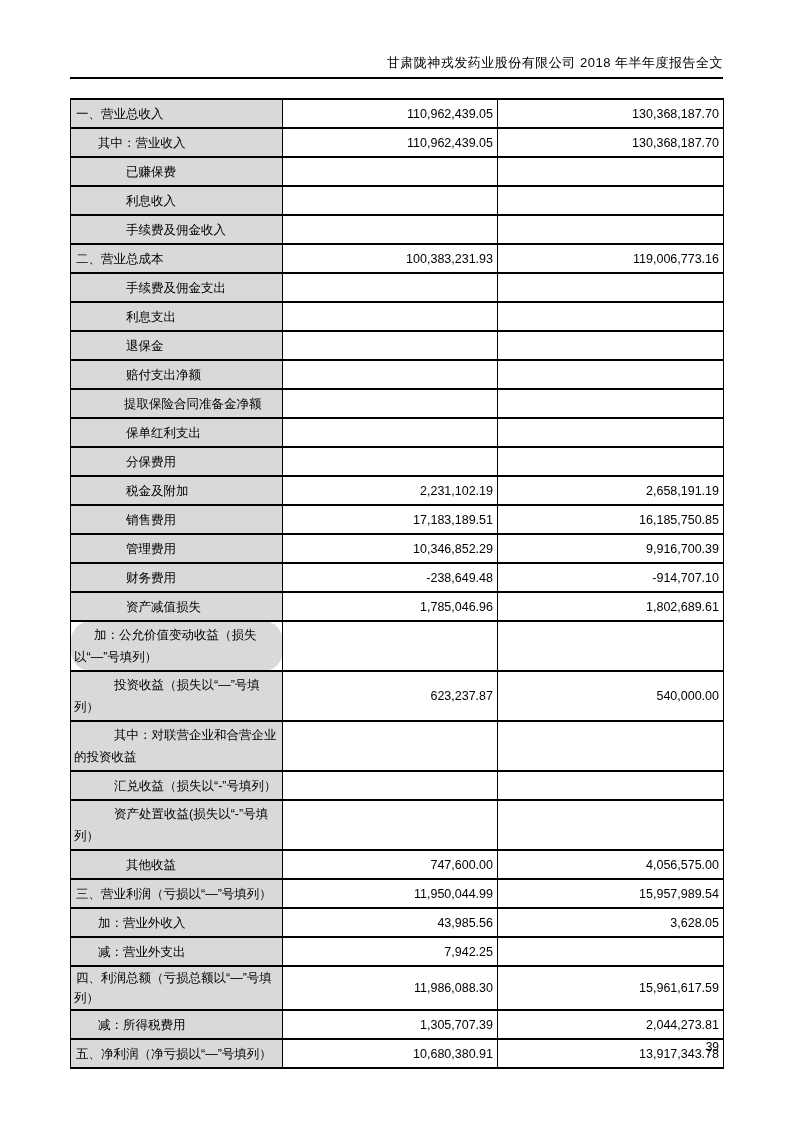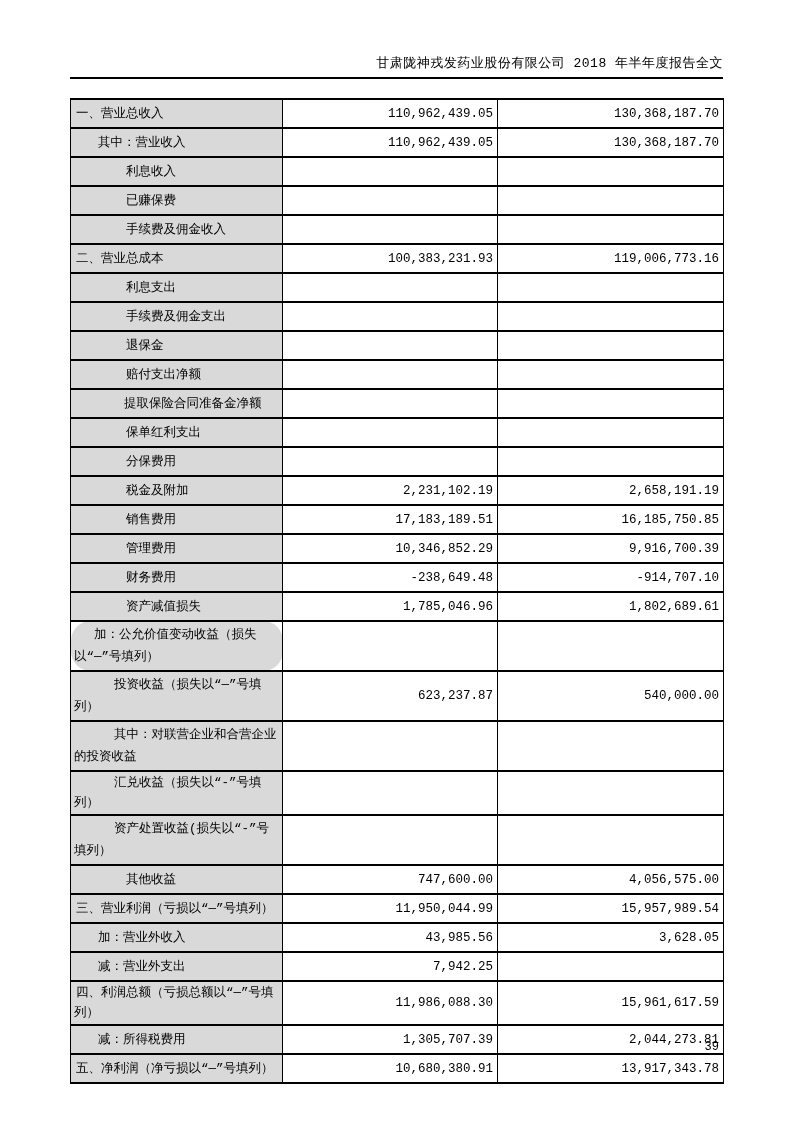--- a/index.html
+++ b/index.html
@@ -1,21 +1,21 @@
 <!DOCTYPE html>
 <html><head>
 <meta charset="utf-8">
 <style>
   html, body { margin: 0; padding: 0; background: #ffffff; }
   .page {
     position: relative;
     width: 793px;
     height: 1109px;
     background: #ffffff;
-    font-family: Liberation Mono, monospace;
+    font-family: Liberation Sans, sans-serif;
     color: #000000;
     overflow: hidden;
   }
   .content {
     position: absolute;
     left: 70px;
     top: 0;
     width: 653px;
   }
   .doc-header {
@@ -85,46 +85,46 @@
             <td class="cell-label" style="text-indent: 2px;">一、营业总收入</td>
             <td class="cell-value">110,962,439.05</td>
             <td class="cell-value">130,368,187.70</td>
           </tr>
           <tr class="row-single">
             <td class="cell-label" style="text-indent: 24px;">其中：营业收入</td>
             <td class="cell-value">110,962,439.05</td>
             <td class="cell-value">130,368,187.70</td>
           </tr>
           <tr class="row-single">
+            <td class="cell-label" style="text-indent: 52px;">已赚保费</td>
+            <td class="cell-value"></td>
+            <td class="cell-value"></td>
+          </tr>
+          <tr class="row-single">
             <td class="cell-label" style="text-indent: 52px;">利息收入</td>
-            <td class="cell-value"></td>
-            <td class="cell-value"></td>
-          </tr>
-          <tr class="row-single">
-            <td class="cell-label" style="text-indent: 52px;">已赚保费</td>
             <td class="cell-value"></td>
             <td class="cell-value"></td>
           </tr>
           <tr class="row-single">
             <td class="cell-label" style="text-indent: 52px;">手续费及佣金收入</td>
             <td class="cell-value"></td>
             <td class="cell-value"></td>
           </tr>
           <tr class="row-single">
             <td class="cell-label" style="text-indent: 2px;">二、营业总成本</td>
             <td class="cell-value">100,383,231.93</td>
             <td class="cell-value">119,006,773.16</td>
           </tr>
           <tr class="row-single">
+            <td class="cell-label" style="text-indent: 52px;">手续费及佣金支出</td>
+            <td class="cell-value"></td>
+            <td class="cell-value"></td>
+          </tr>
+          <tr class="row-single">
             <td class="cell-label" style="text-indent: 52px;">利息支出</td>
-            <td class="cell-value"></td>
-            <td class="cell-value"></td>
-          </tr>
-          <tr class="row-single">
-            <td class="cell-label" style="text-indent: 52px;">手续费及佣金支出</td>
             <td class="cell-value"></td>
             <td class="cell-value"></td>
           </tr>
           <tr class="row-single">
             <td class="cell-label" style="text-indent: 52px;">退保金</td>
             <td class="cell-value"></td>
             <td class="cell-value"></td>
           </tr>
           <tr class="row-single">
             <td class="cell-label" style="text-indent: 52px;">赔付支出净额</td>

